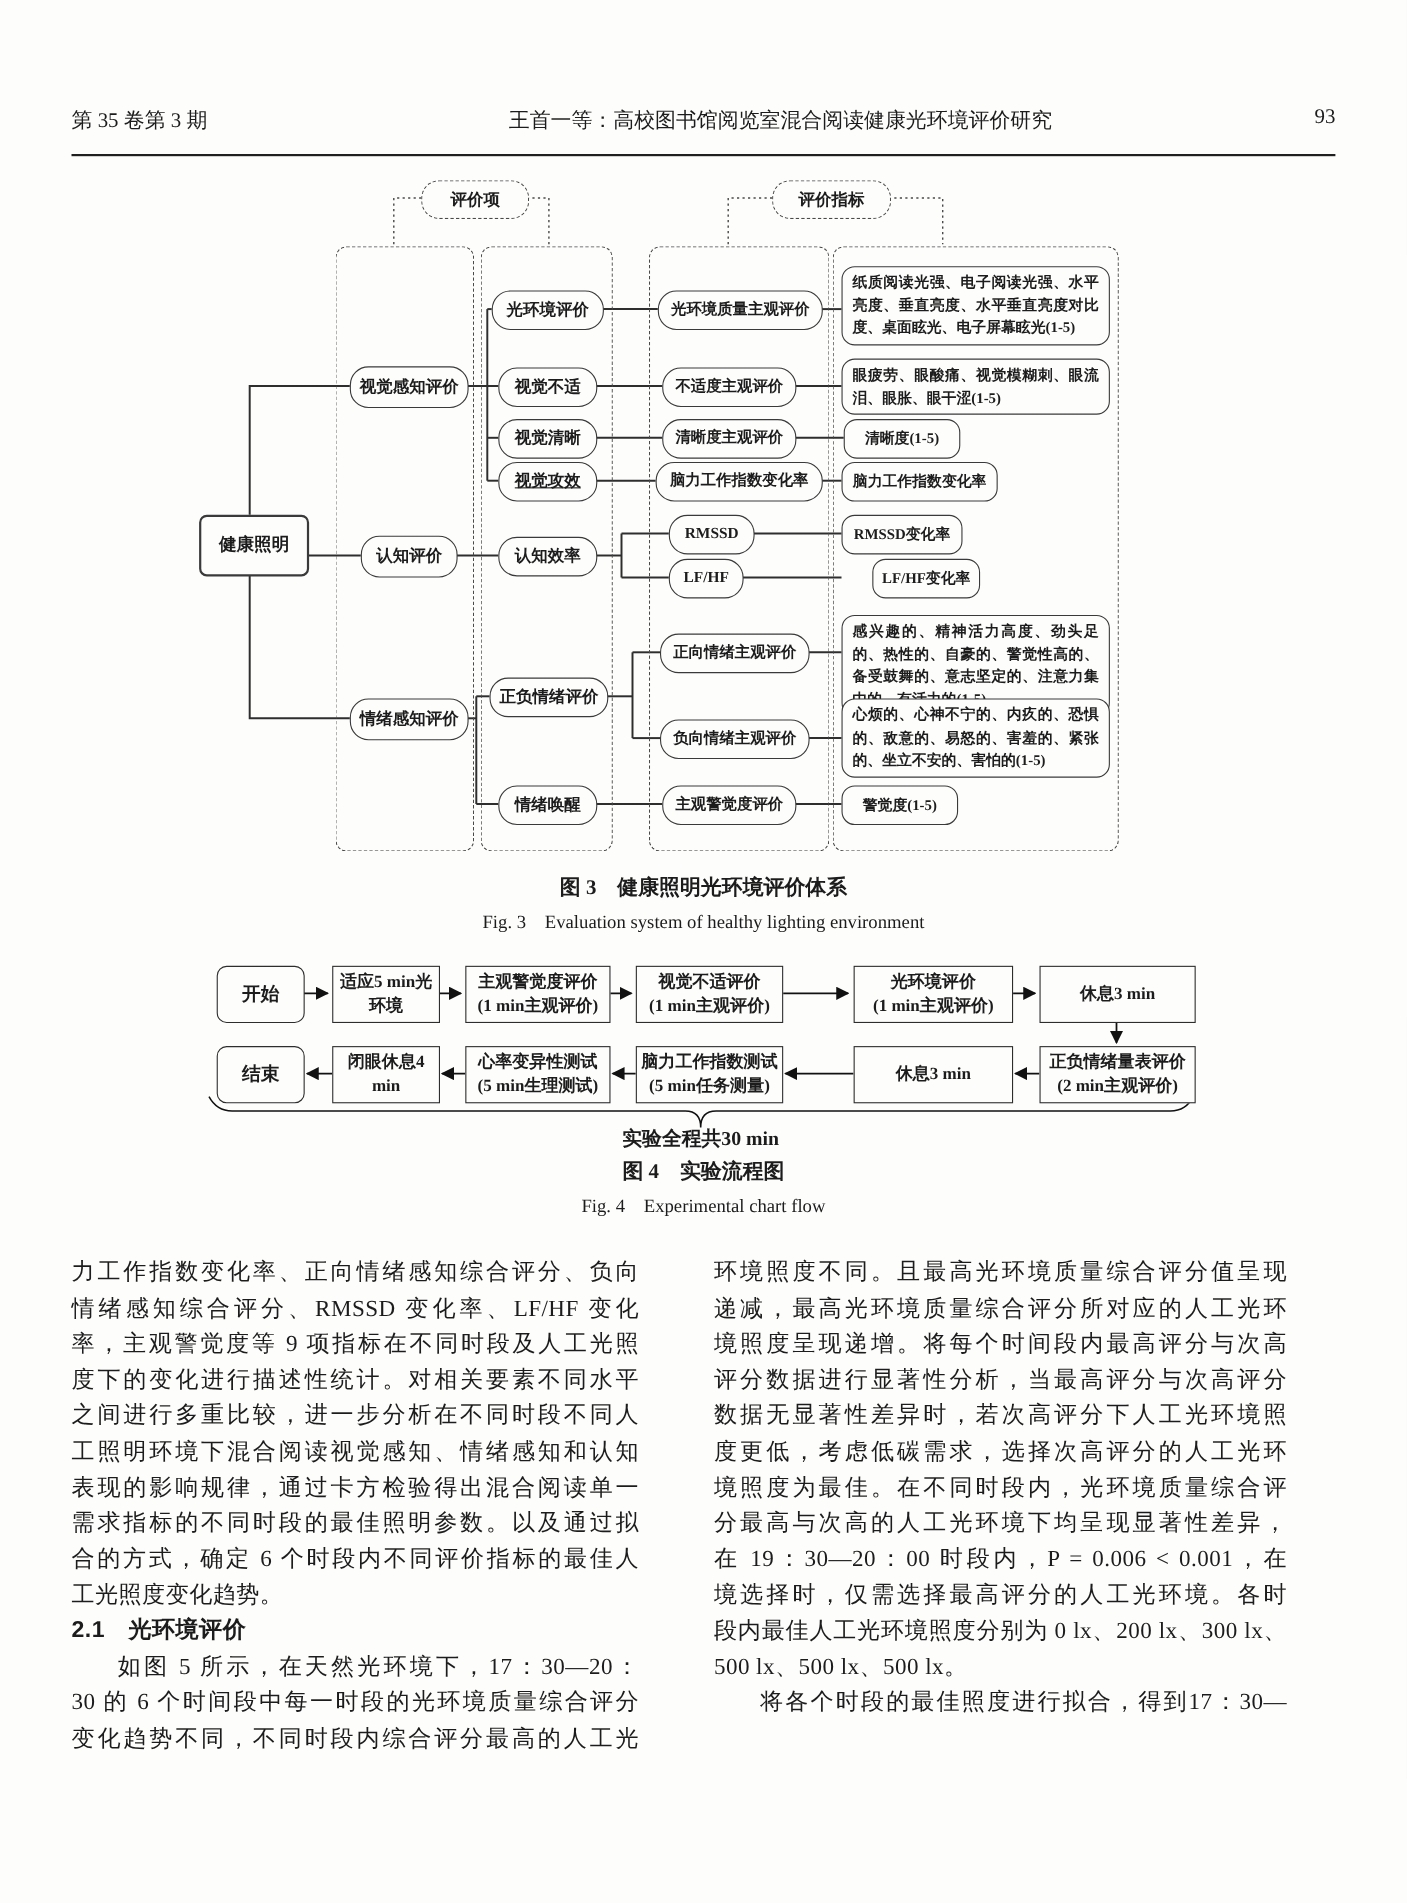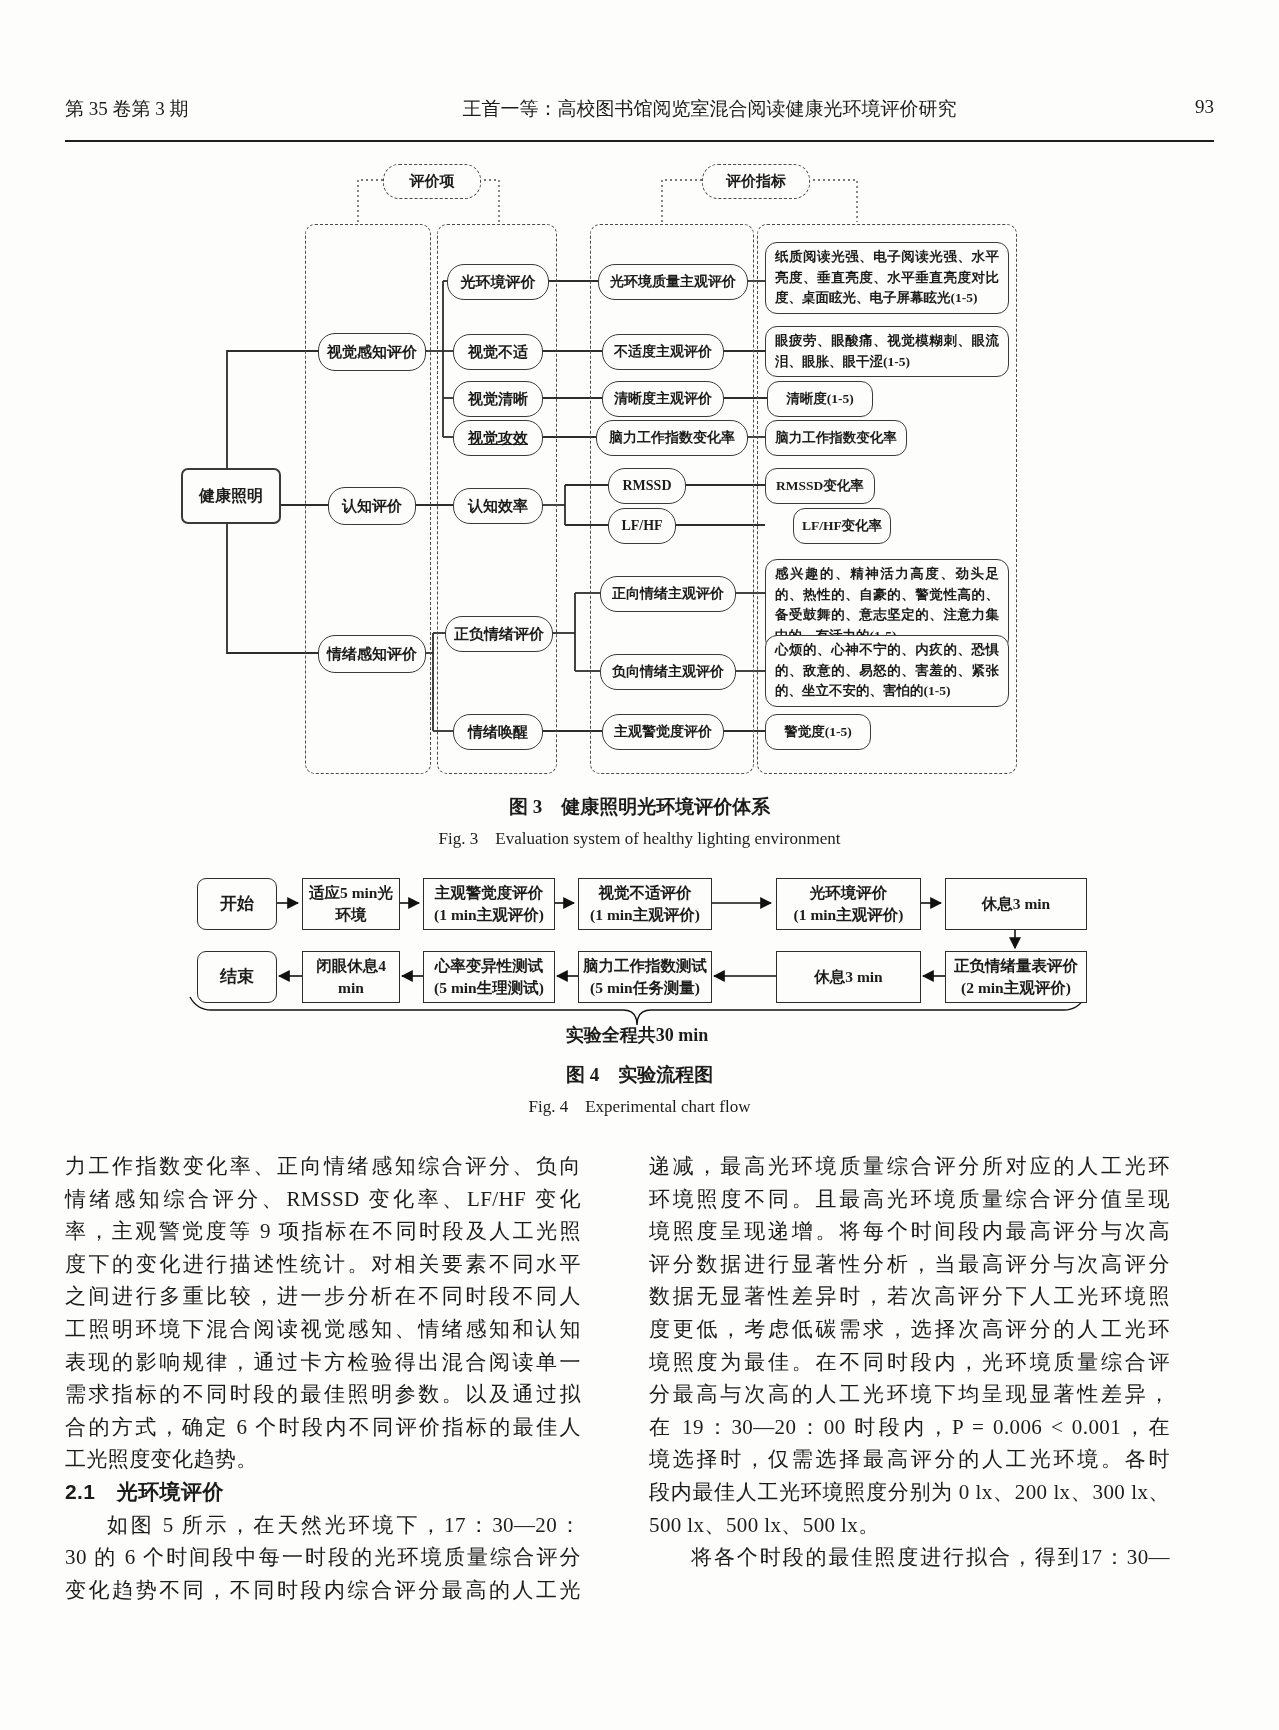--- a/index.html
+++ b/index.html
@@ -196,43 +196,43 @@
 (5 min生理测试)</div>
     <div class="f4box" style="left:513px;top:75px;width:132px;height:50px;">脑力工作指数测试
 (5 min任务测量)</div>
     <div class="f4box" style="left:711px;top:75px;width:143px;height:50px;">休息3 min</div>
     <div class="f4box" style="left:880px;top:75px;width:140px;height:50px;">正负情绪量表评价
 (2 min主观评价)</div>
 
     <div class="f4brace-label">实验全程共30 min</div>
   </div>
 
-  <div class="capzh" style="margin-top:10px;">图 4　实验流程图</div>
+  <div class="capzh" style="margin-top:0;">图 4　实验流程图</div>
   <div class="capen">Fig. 4　Experimental chart flow</div>
 
   <div class="cols">
     <div class="col">
       <div class="bl">力工作指数变化率、正向情绪感知综合评分、负向</div>
       <div class="bl">情绪感知综合评分、RMSSD 变化率、LF/HF 变化</div>
       <div class="bl">率，主观警觉度等 9 项指标在不同时段及人工光照</div>
       <div class="bl">度下的变化进行描述性统计。对相关要素不同水平</div>
       <div class="bl">之间进行多重比较，进一步分析在不同时段不同人</div>
       <div class="bl">工照明环境下混合阅读视觉感知、情绪感知和认知</div>
       <div class="bl">表现的影响规律，通过卡方检验得出混合阅读单一</div>
       <div class="bl">需求指标的不同时段的最佳照明参数。以及通过拟</div>
       <div class="bl">合的方式，确定 6 个时段内不同评价指标的最佳人</div>
       <div class="bl end">工光照度变化趋势。</div>
       <div class="bl head">2.1　光环境评价</div>
       <div class="bl ind">如图 5 所示，在天然光环境下，17：30—20：</div>
       <div class="bl">30 的 6 个时间段中每一时段的光环境质量综合评分</div>
       <div class="bl">变化趋势不同，不同时段内综合评分最高的人工光</div>
     </div>
     <div class="col right">
+      <div class="bl">环境照度不同。且最高光环境质量综合评分值呈现</div>
       <div class="bl">递减，最高光环境质量综合评分所对应的人工光环</div>
-      <div class="bl">环境照度不同。且最高光环境质量综合评分值呈现</div>
       <div class="bl">境照度呈现递增。将每个时间段内最高评分与次高</div>
       <div class="bl">评分数据进行显著性分析，当最高评分与次高评分</div>
       <div class="bl">数据无显著性差异时，若次高评分下人工光环境照</div>
       <div class="bl">度更低，考虑低碳需求，选择次高评分的人工光环</div>
       <div class="bl">境照度为最佳。在不同时段内，光环境质量综合评</div>
       <div class="bl">分最高与次高的人工光环境下均呈现显著性差异，</div>
       <div class="bl">在 19：30—20：00 时段内，P = 0.006 &lt; 0.001，在</div>
       <div class="bl">境选择时，仅需选择最高评分的人工光环境。各时</div>
       <div class="bl">段内最佳人工光环境照度分别为 0 lx、200 lx、300 lx、</div>
       <div class="bl end">500 lx、500 lx、500 lx。</div>

